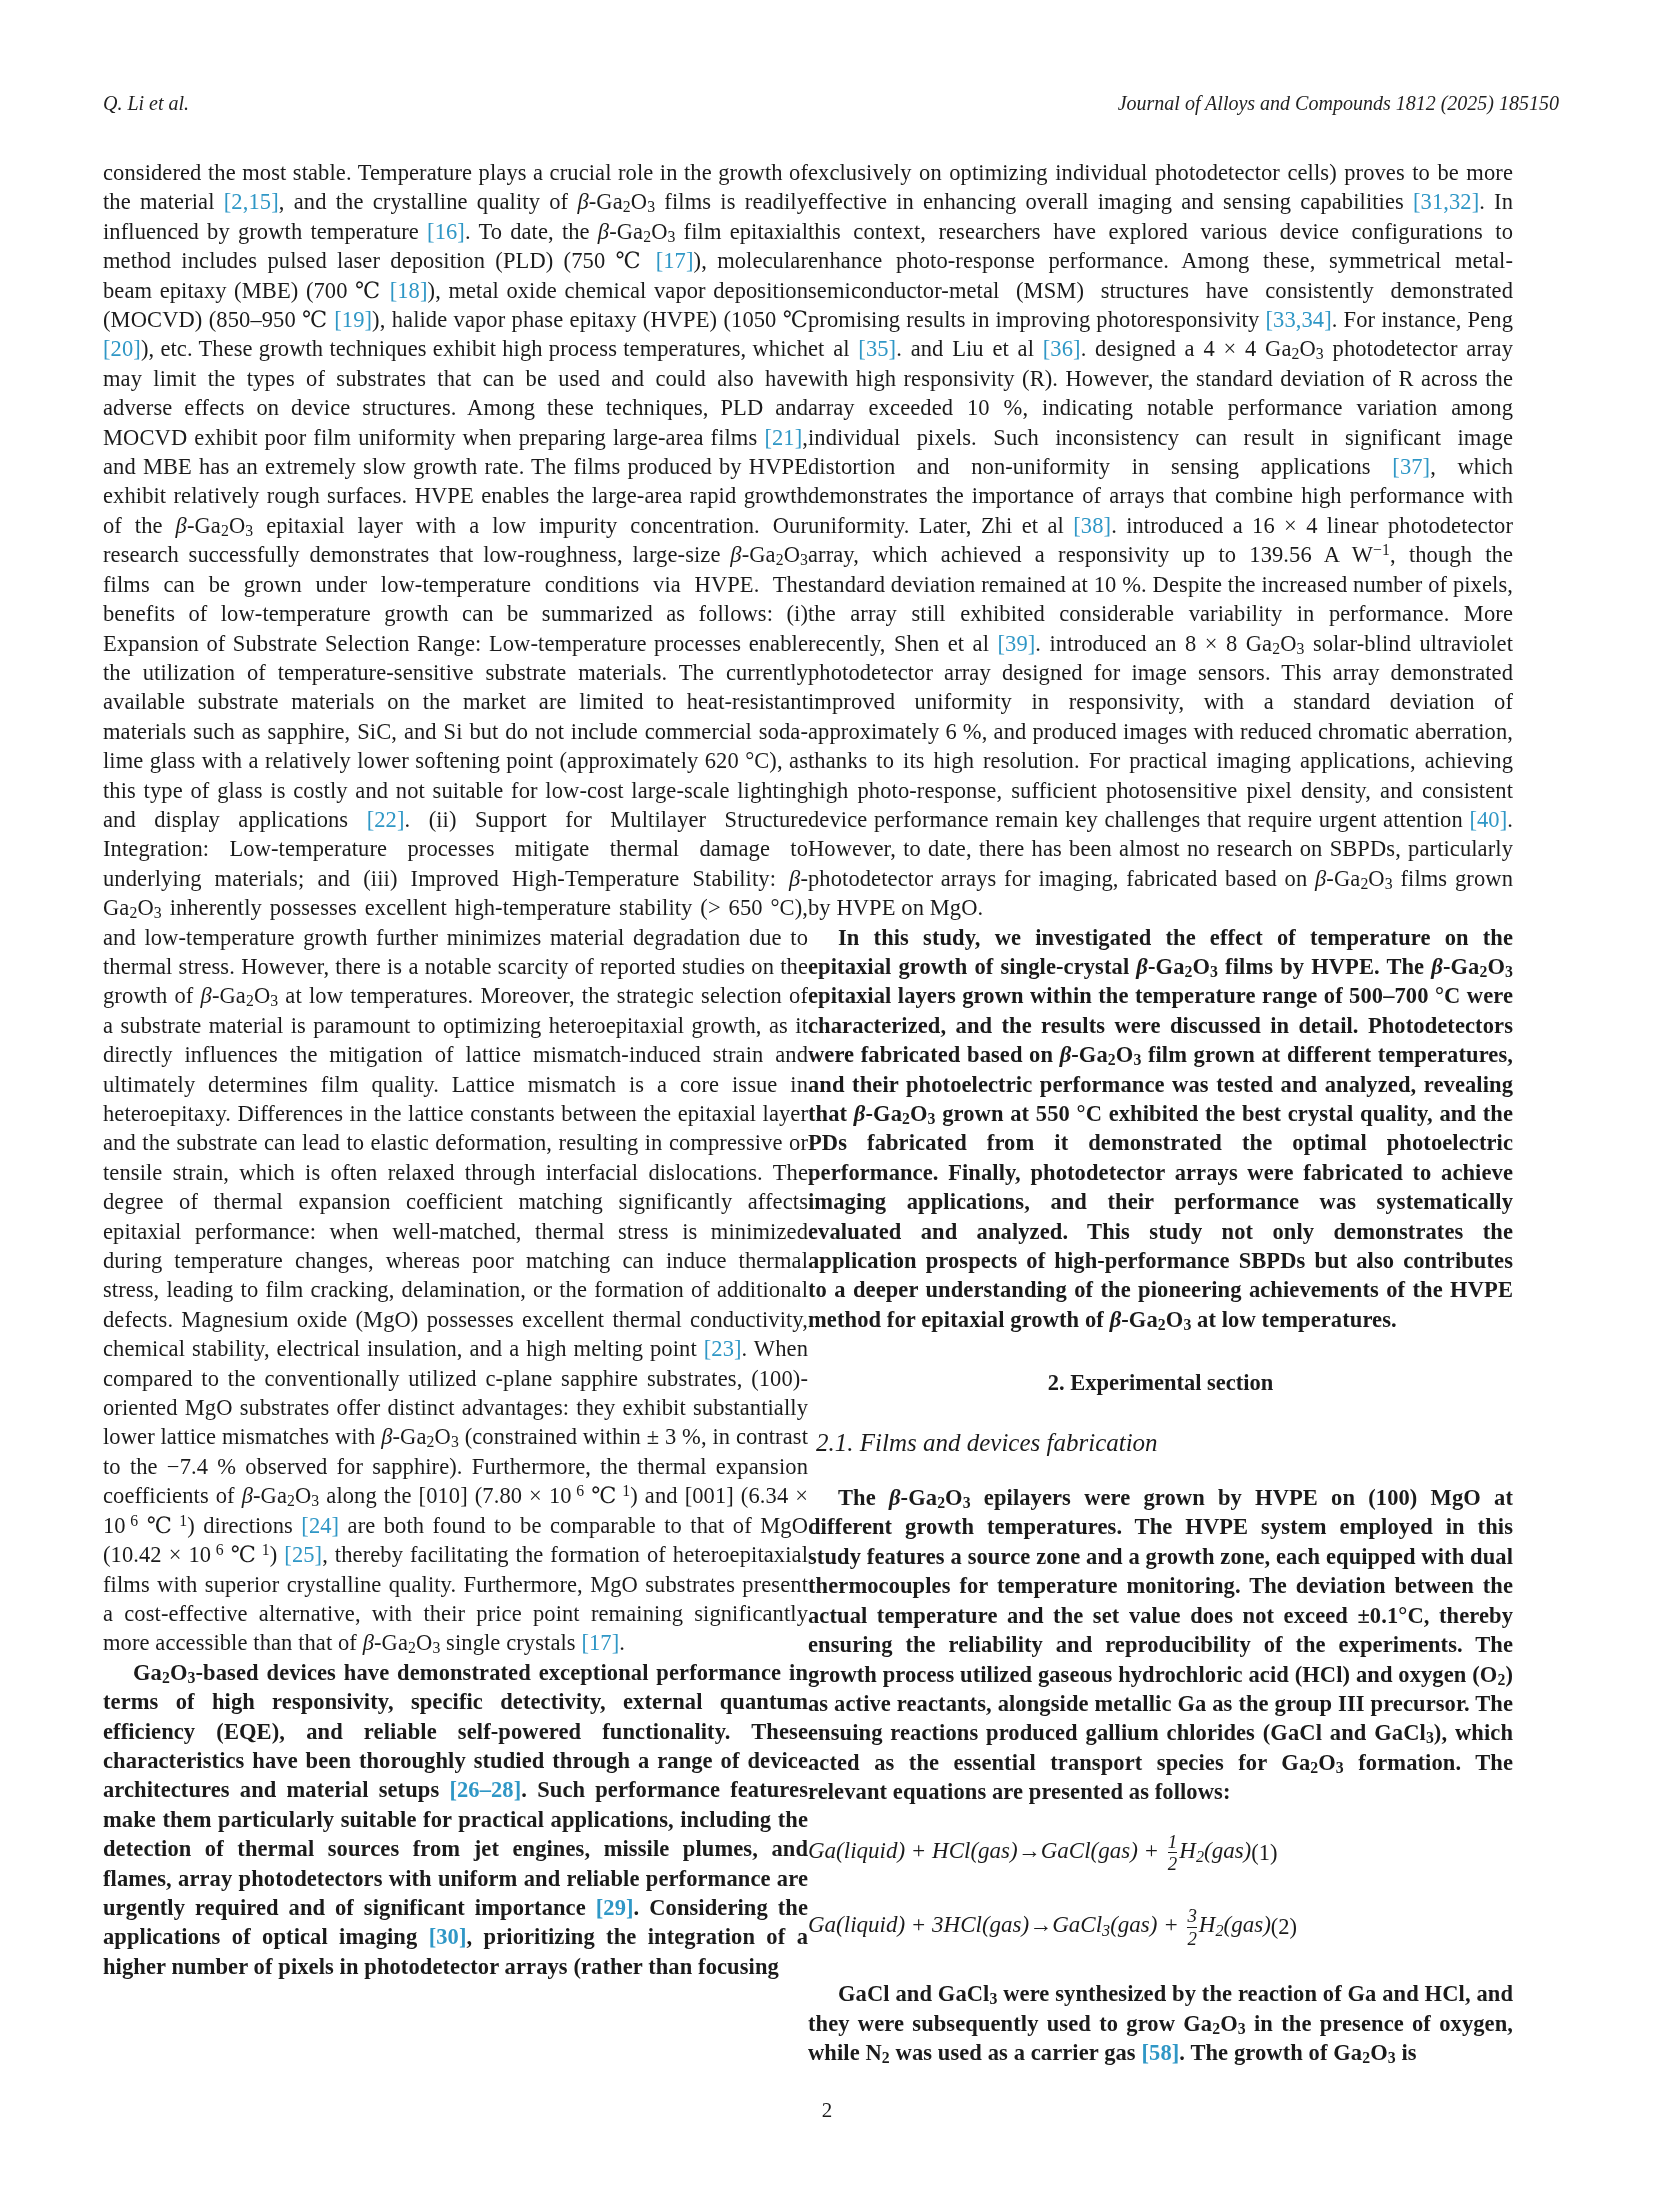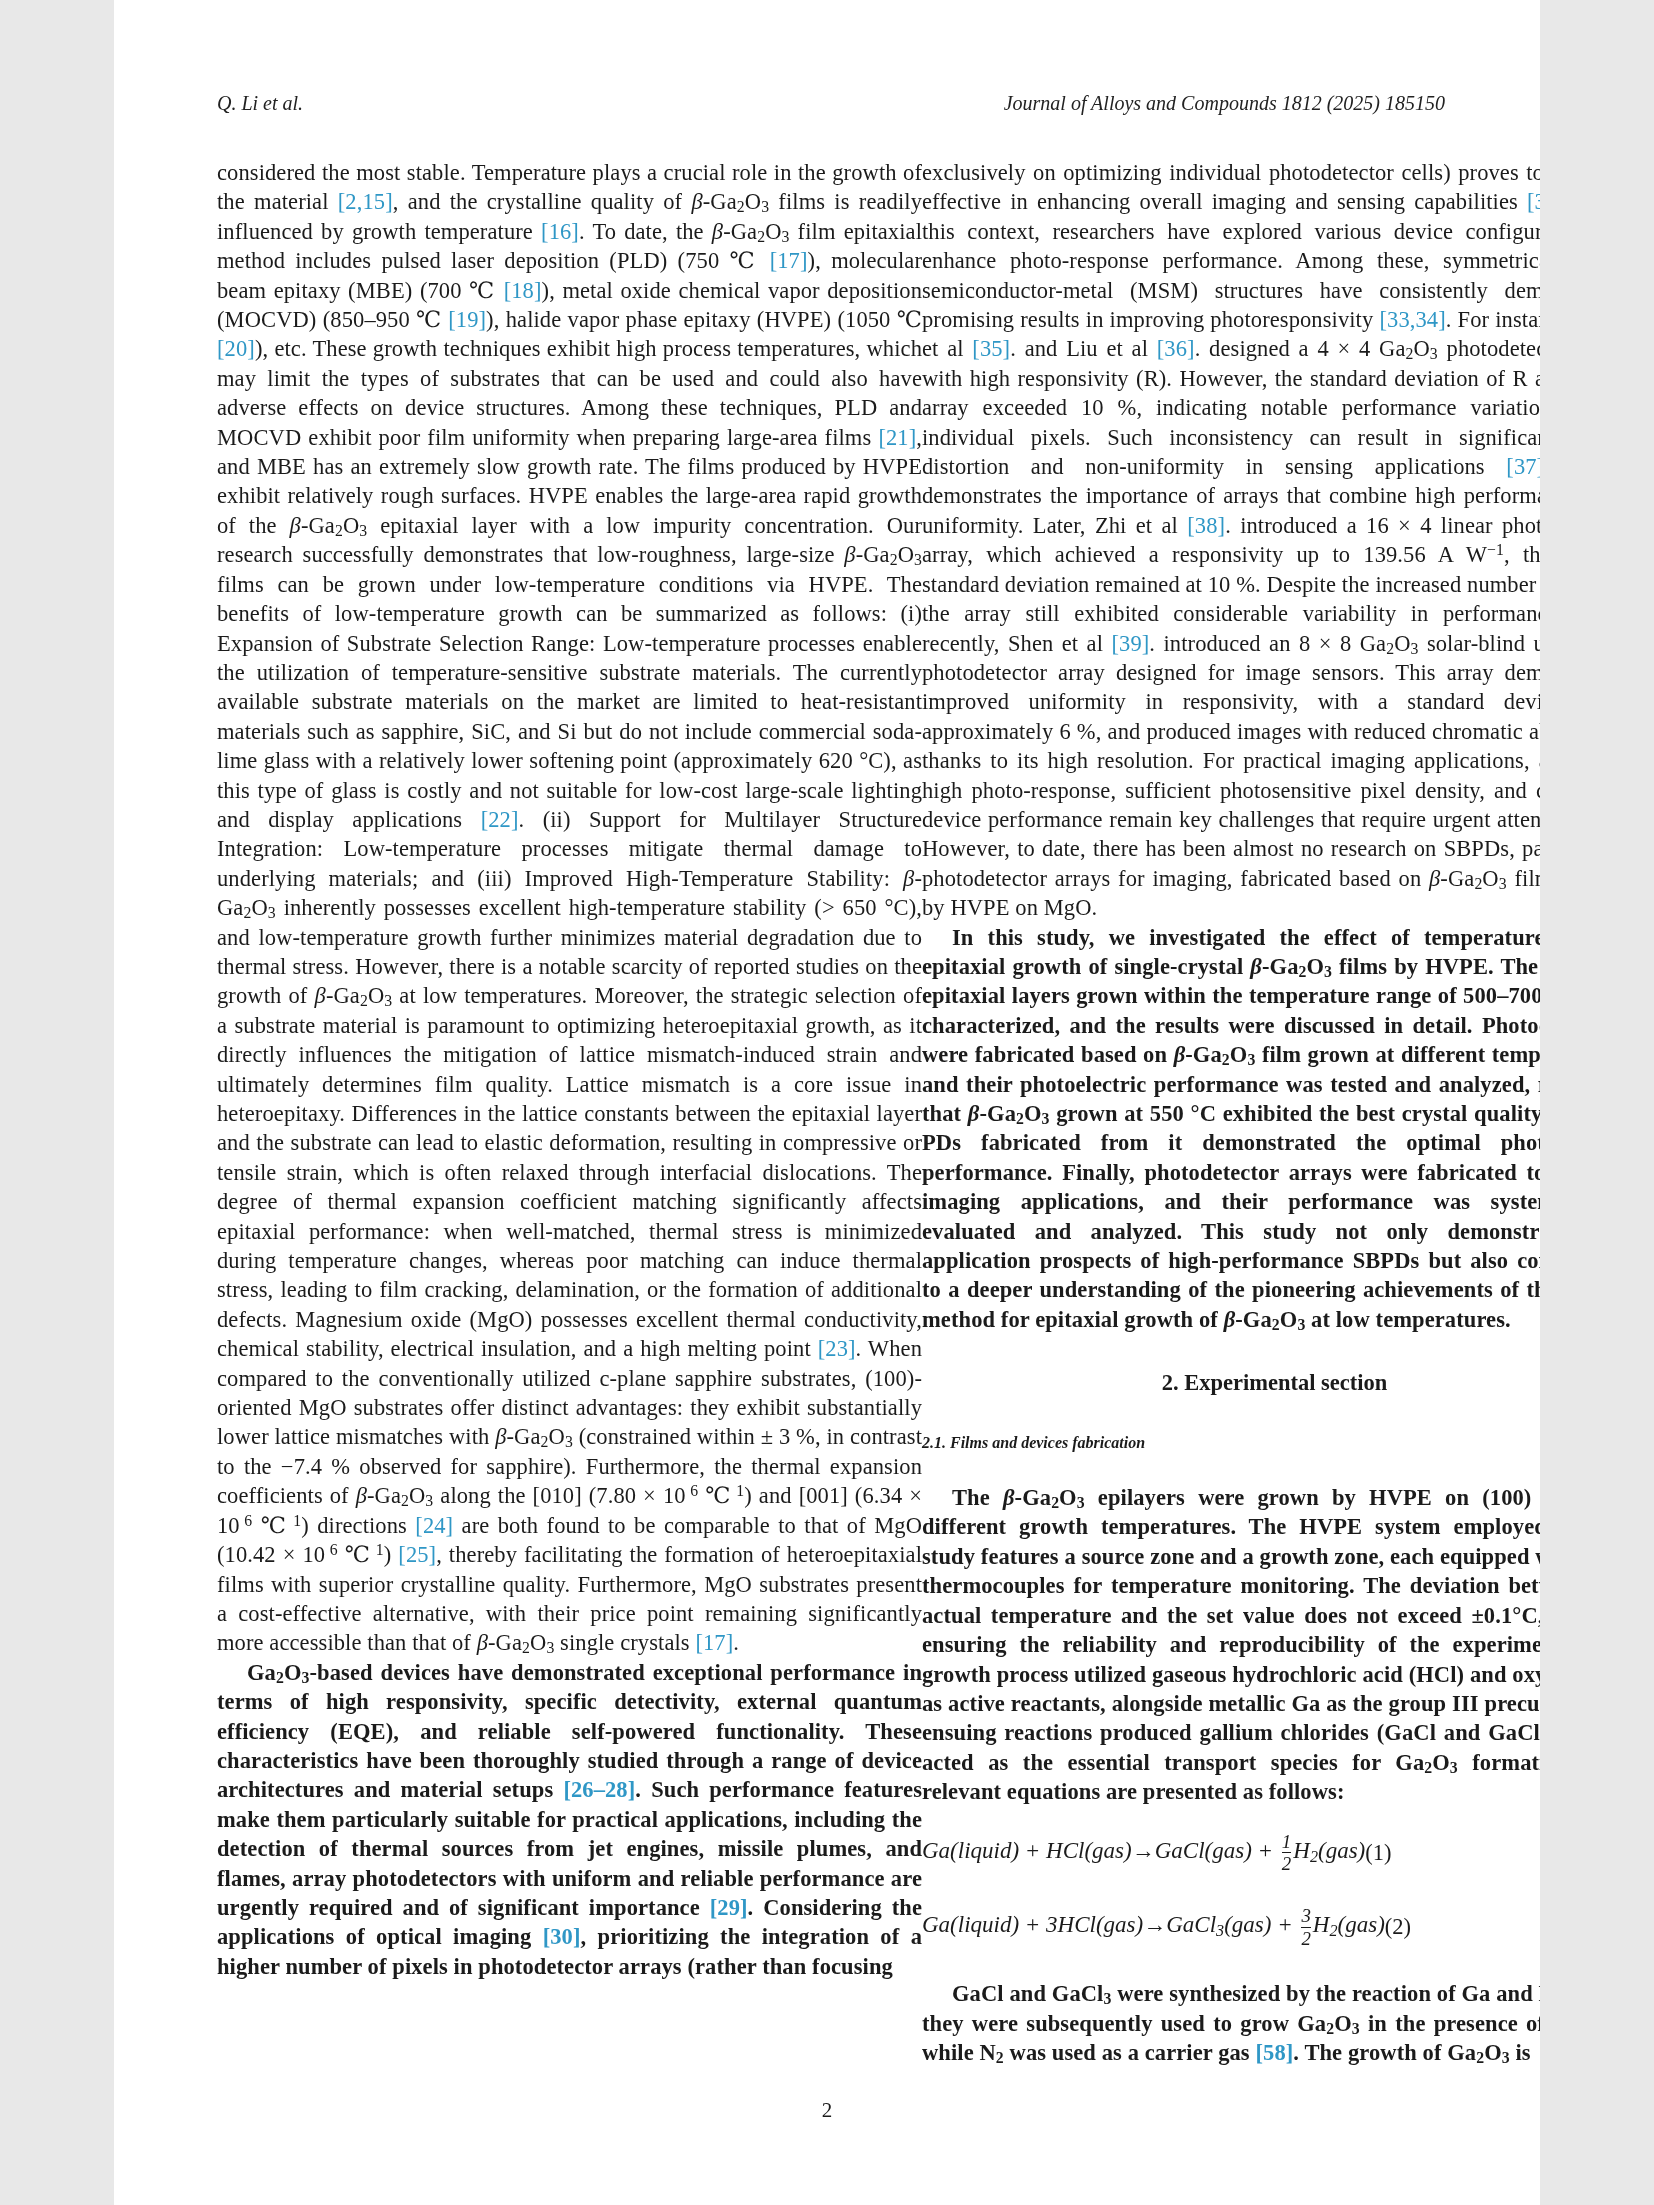--- a/index.html
+++ b/index.html
@@ -1,18 +1,18 @@
 <!DOCTYPE html>
 <html><head>
 <meta charset="utf-8">
 <style>
   html,body { margin:0; padding:0; background:#e8e8e8; }
   .page {
     position: relative;
-    width: 1426px;
+    width: 1654px;
     height: 2205px;
     margin: 0 auto;
     background: #ffffff;
     font-family: "Liberation Serif", "DejaVu Serif", serif;
     color: #1b1b1b;
     overflow: hidden;
   }
   .running-head {
     position: absolute;
     top: 92px;
@@ -44,23 +44,23 @@
   sub { font-size: 0.70em; vertical-align: -0.20em; line-height: 0; }
   sup { font-size: 0.70em; vertical-align: 0.45em; line-height: 0; }
   .sec {
     margin: 34px 0 30px 0;
     font-size: 22.5px;
     font-weight: bold;
     line-height: 29.4px;
     text-align: center;
   }
   .subsec {
-    margin: 0 0 26px 0;
-    font-size: 16px;
-    font-weight: bold;
+    margin: 0 0 26px 8px;
+    font-size: 25px;
+    font-weight: normal;
     font-style: italic;
     line-height: 29.4px;
   }
   .eq-row {
     display: flex;
     align-items: center;
     margin: 24px 0 30px 0;
   }
   .eq-body {
     font-style: italic;

